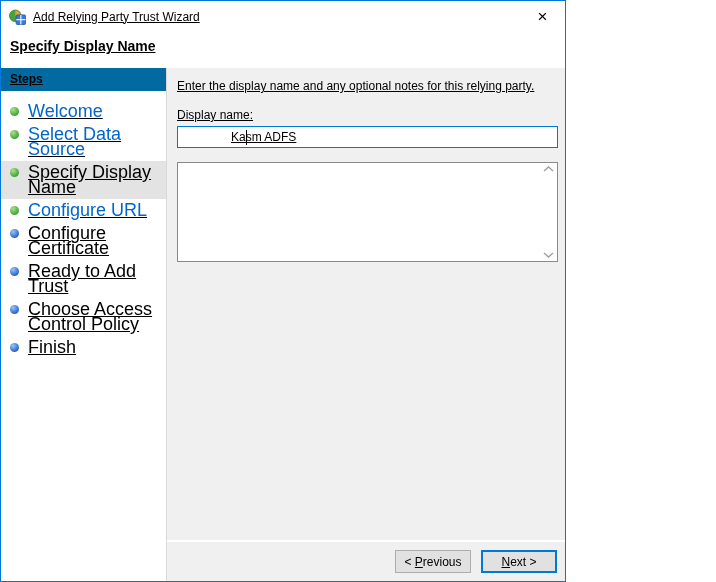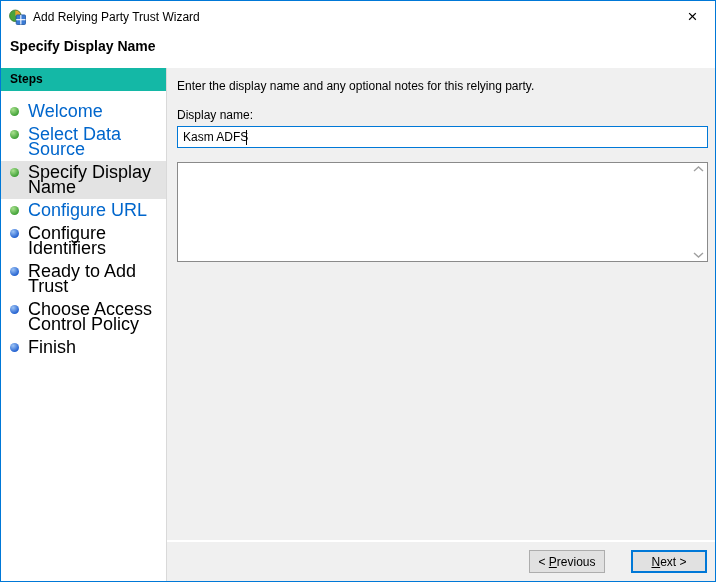--- a/index.html
+++ b/index.html
@@ -1,53 +1,53 @@
 <!DOCTYPE html>
 <html style="--accent: #0078d7; --link: #0066cc; --main-bg: #f0f0f0; --selected-bg: #e3e3e3; --bullet-green: #3c9e33; --bullet-blue: #1f5ecf;"><head>
 <meta charset="utf-8">
 <style>
   html,body{margin:0;padding:0;background:#fff;}
   *{box-sizing:border-box;}
   .window{
-    width:716px;height:582px;
+    width:566px;height:582px;
     border:1px solid var(--accent,#0078d7);
     background:#fff;position:relative;overflow:hidden;
-    font-family:"Liberation Sans",sans-serif;color:#000;
+    font-family:"Liberation Sans",sans-serif;color:#000;text-decoration:underline;
   }
   
   .titlebar{height:31px;display:flex;align-items:center;padding-left:8px;position:relative;background:#fff;}
   .app-icon{width:17px;height:16px;flex:none;display:block;}
   .title{font-size:12px;margin-left:7px;white-space:nowrap;}
   .close-btn{position:absolute;right:0;top:0;width:45px;height:30px;display:flex;align-items:center;justify-content:center;background:transparent;border:none;padding:0;}
   .close-glyph{font-size:17px;line-height:1;color:#000;font-weight:400;}
   
   .header{height:36px;padding:6px 0 0 9px;font-size:14px;font-weight:bold;background:#fff;}
   
   .content{display:flex;height:513px;}
   .sidebar{width:166px;background:#fff;border-right:1px solid #d9d9d9;flex:none;}
-  .steps-header{height:23px;line-height:23px;background:#14b8a6;font-weight:bold;font-size:12px;padding-left:9px;}
+  .steps-header{height:23px;line-height:23px;background:#0369a1;font-weight:bold;font-size:12px;padding-left:9px;}
   .steps-list{list-style:none;margin:9px 0 0;padding:0;font-size:18px;}
   .step{display:flex;align-items:flex-start;padding:4px 6px 4px 9px;line-height:15px;}
   .step .bullet{width:9px;height:9px;border-radius:50%;margin:3px 9px 0 0;flex:none;}
   .step.bullet-green .bullet{background:radial-gradient(circle at 35% 30%, #a9e18e 0%, var(--bullet-green,#3c9e33) 75%);}
   .step.bullet-blue .bullet{background:radial-gradient(circle at 35% 30%, #9cc3f5 0%, var(--bullet-blue,#1f5ecf) 75%);}
   .step.link .step-label{color:var(--link,#0066cc);cursor:pointer;}
   .step.current{background:var(--selected-bg,#e3e3e3);}
   .main{flex:1;background:var(--main-bg,#f0f0f0);position:relative;padding:11px 7px 0 10px;font-size:12px;}
   .description{margin:0 0 14px 0;line-height:15px;}
   .field-label{margin:0 0 3px 0;line-height:15px;}
   .input-wrap{position:relative;height:22px;background:#fff;border:1px solid var(--accent,#0078d7);display:flex;align-items:center;padding-left:5px;margin-bottom:14px;}
-  .input-text{line-height:18px;}
+  .input-text{line-height:18px;margin-left:48px;}
   .caret{position:absolute;left:68px;top:3px;width:1px;height:15px;background:#000;}
   .notes-box{height:100px;background:#fff;border:1px solid #8a8a8a;position:relative;}
   .chev{position:absolute;right:3px;width:11px;height:6px;display:block;}
   .chev.up{top:3px;}
   .chev.down{bottom:3px;}
   
-  .footer{position:absolute;left:0;right:0;bottom:0;height:41px;border-top:2px solid #fff;display:flex;justify-content:flex-end;align-items:center;gap:26px;padding-right:8px;background:var(--main-bg,#f0f0f0);}
+  .footer{position:absolute;left:0;right:0;bottom:0;height:41px;border-top:2px solid #fff;display:flex;justify-content:flex-end;align-items:center;gap:10px;padding-right:8px;background:var(--main-bg,#f0f0f0);}
   .btn{width:76px;height:23px;font-size:12px;font-family:"Liberation Sans",sans-serif;background:#e1e1e1;border:1px solid #adadad;padding:0;color:#000;line-height:1;}
   .btn.default{border:2px solid var(--accent,#0078d7);}
   .mn{text-decoration:underline;}
 </style>
 </head>
 <body>
 
 <div class="window">
 
   <div class="titlebar">
@@ -88,21 +88,21 @@
   </li>
 
 
   <li class="step link bullet-green">
     <span class="bullet"></span>
     <span class="step-label">Configure URL</span>
   </li>
 
   <li class="step upcoming bullet-blue">
     <span class="bullet"></span>
-    <span class="step-label">Configure Identifiers</span>
+    <span class="step-label">Configure Certificate</span>
   </li>
 
   <li class="step upcoming bullet-blue">
     <span class="bullet"></span>
     <span class="step-label">Ready to Add Trust</span>
   </li>
 
   <li class="step upcoming bullet-blue">
     <span class="bullet"></span>
     <span class="step-label">Choose Access Control Policy</span>

